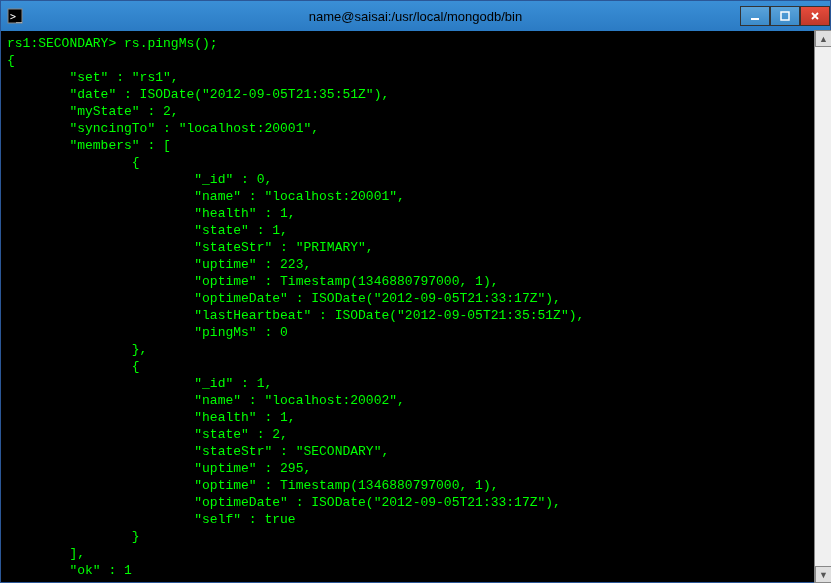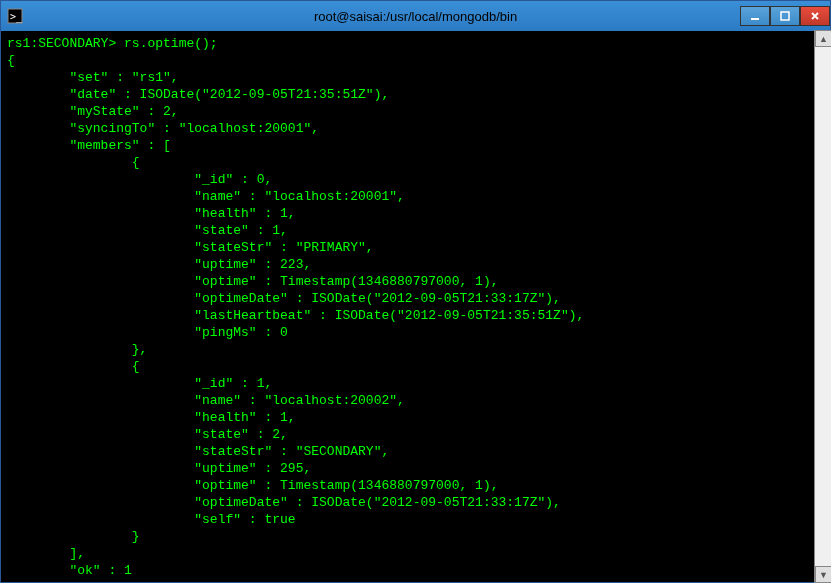--- a/index.html
+++ b/index.html
@@ -119,41 +119,41 @@
 <div class="window">
   <div class="titlebar">
     <div class="titlebar-left">
       <span class="titlebar-icon">
         <svg width="16" height="16" viewBox="0 0 16 16">
           <rect x="1" y="1" width="14" height="14" fill="#000" stroke="#888"></rect>
           <text x="3" y="12" font-size="10" fill="#fff" font-family="monospace">&gt;_</text>
         </svg>
       </span>
     </div>
-    <div class="titlebar-title">root@saisai:/usr/local/mongodb/bin</div>
+    <div class="titlebar-title">name@saisai:/usr/local/mongodb/bin</div>
     <div class="titlebar-buttons">
       <div class="titlebar-btn btn-min">
         <svg width="10" height="10">
             <rect x="1" y="7" width="8" height="2" fill="#fff"></rect>
           </svg>
       </div>
       <div class="titlebar-btn btn-max">
         <svg width="10" height="10">
             <rect x="1" y="1" width="8" height="8" fill="none" stroke="#fff" stroke-width="1.5"></rect>
           </svg>
       </div>
       <div class="titlebar-btn btn-close">
         <svg width="10" height="10">
             <path d="M2 2 L8 8 M8 2 L2 8" stroke="#fff" stroke-width="1.8"></path>
           </svg>
       </div>
     </div>
   </div>
 
-  <div class="terminal-body"><span>rs1:SECONDARY&gt; </span><span>rs.optime();</span>
+  <div class="terminal-body"><span>rs1:SECONDARY&gt; </span><span>rs.pingMs();</span>
 <span>{</span>
 <span>        "set" : "rs1",</span>
 <span>        "date" : ISODate("2012-09-05T21:35:51Z"),</span>
 <span>        "myState" : 2,</span>
 <span>        "syncingTo" : "localhost:20001",</span>
 <span>        "members" : [</span>
 <span>                {</span>
 <span>                        "_id" : 0,</span>
 <span>                        "name" : "localhost:20001",</span>
 <span>                        "health" : 1,</span>

